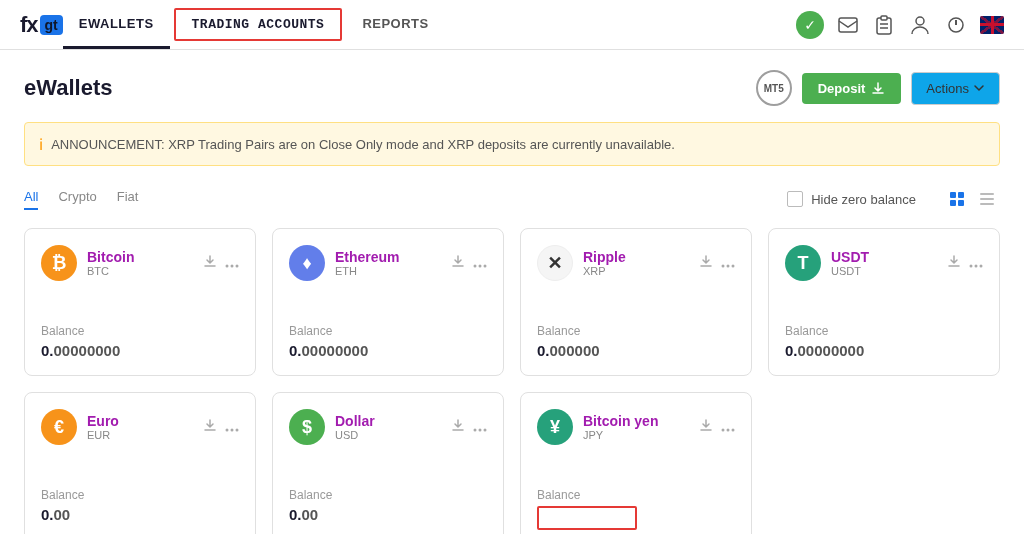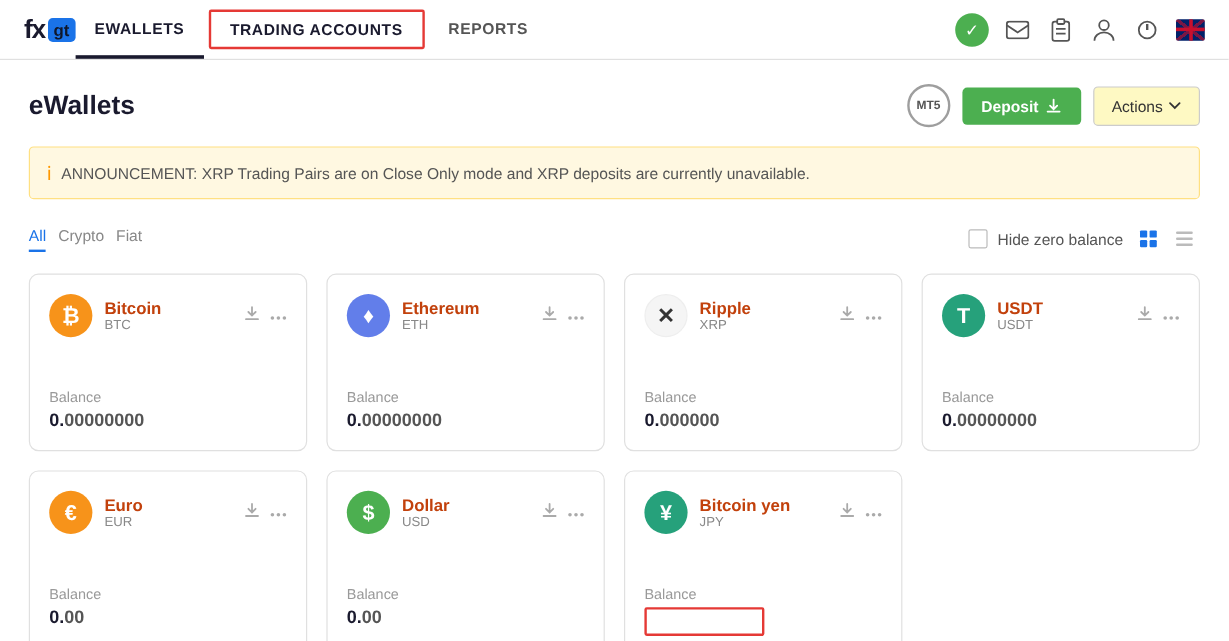--- a/index.html
+++ b/index.html
@@ -56,20 +56,21 @@
       color: #1a1a2e;
       border-bottom: 3px solid #1a1a2e;
     }
     .nav-item.highlighted {
       border: 2px solid #e53935;
       color: #1a1a2e;
       border-bottom: 2px solid #e53935;
       border-radius: 2px;
       margin: 8px 4px;
       height: calc(100% - 16px);
+      font-family: Liberation Mono, monospace;
     }
     .header-spacer { flex: 1; }
     .header-icons {
       display: flex;
       align-items: center;
       gap: 12px;
     }
     .header-icon {
       width: 24px;
       height: 24px;
@@ -128,21 +129,21 @@
       font-size: 13px;
       font-weight: 600;
       cursor: pointer;
       display: flex;
       align-items: center;
       gap: 6px;
       margin-right: 10px;
     }
     .actions-btn {
       border: 1px solid #ccc;
-      background: #fef9c3;
+      background: #0ea5e9;
       border-radius: 4px;
       padding: 8px 14px;
       font-size: 13px;
       cursor: pointer;
       display: flex;
       align-items: center;
       gap: 4px;
       color: #333;
     }
 
@@ -166,38 +167,38 @@
     }
 
     
     .filters {
       display: flex;
       align-items: center;
       margin-bottom: 16px;
     }
     .filter-tabs {
       display: flex;
-      gap: 10px;
+      gap: 20px;
       flex: 1;
     }
     .filter-tab {
       font-size: 13px;
       color: #888;
       cursor: pointer;
       padding-bottom: 4px;
       border-bottom: 2px solid transparent;
     }
     .filter-tab.active {
       color: #1a73e8;
       border-bottom: 2px solid #1a73e8;
     }
     .filter-right {
       display: flex;
       align-items: center;
-      gap: 8px;
+      gap: 28px;
     }
     .zero-balance-toggle {
       display: flex;
       align-items: center;
       gap: 8px;
       font-size: 13px;
       color: #555;
       cursor: pointer;
     }
     .checkbox {
@@ -258,21 +259,21 @@
     .wallet-icon.xrp { background: #f5f5f5; color: #333; border: 1px solid #eee; }
     .wallet-icon.usdt { background: #26a17b; }
     .wallet-icon.eur { background: #f7931a; }
     .wallet-icon.usd { background: #4caf50; }
     .wallet-icon.jpy { background: #26a17b; }
 
     .wallet-name-block { flex: 1; }
     .wallet-name {
       font-size: 14px;
       font-weight: bold;
-      color: #c2410c;
+      color: #a21caf;
     }
     .wallet-ticker {
       font-size: 11px;
       color: #888;
     }
     .wallet-actions {
       display: flex;
       align-items: center;
       gap: 8px;
       color: #bbb;

